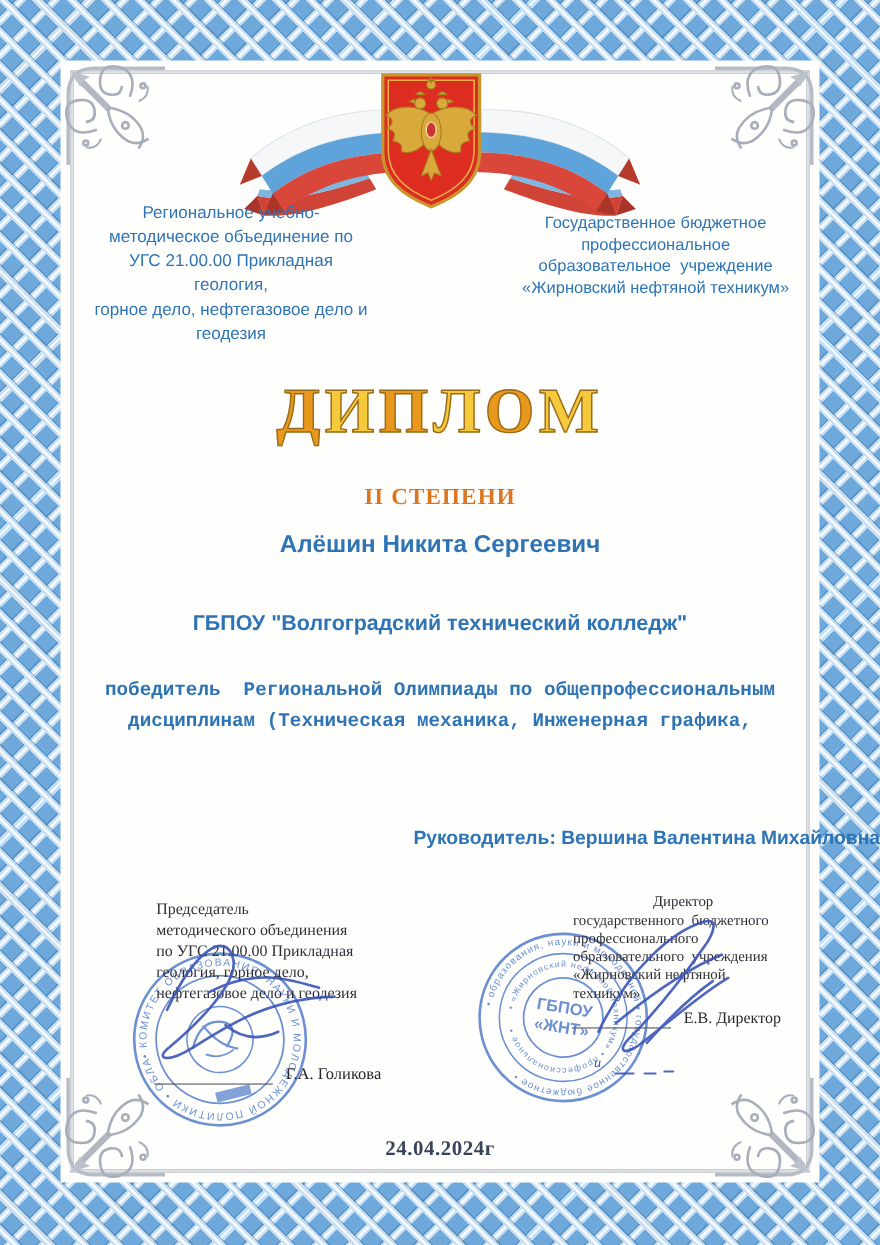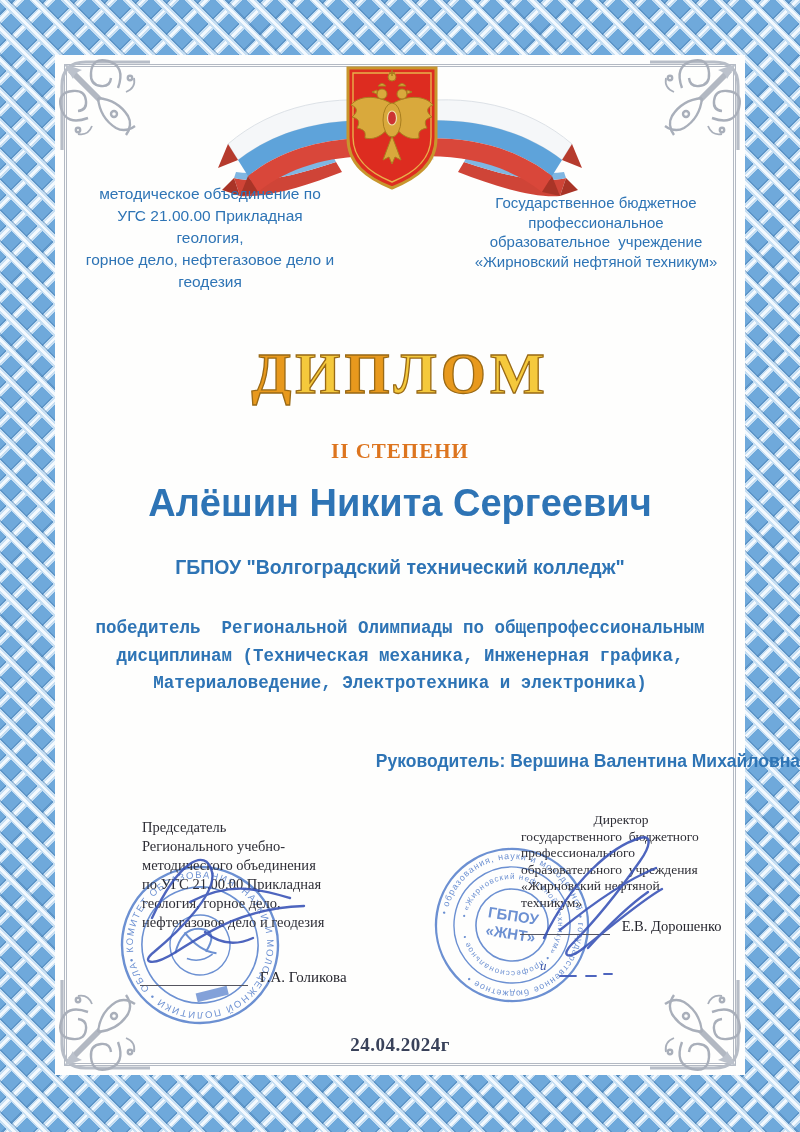--- a/index.html
+++ b/index.html
@@ -22,21 +22,21 @@
   .keep{white-space:pre-wrap;}
   .hdr{color:#2e74b5;text-align:center;z-index:3;}
   .hdr-l{left:84px;top:183px;width:252px;font-size:15.5px;line-height:22px;}
   .hdr-r{left:460px;top:193px;width:272px;font-size:15px;line-height:19.5px;}
   .title{top:338px;font-family:"Liberation Serif",serif;font-weight:bold;font-size:58px;
     letter-spacing:4px;color:#eda424;-webkit-text-stroke:1.3px #9a6a16;line-height:72px;}
   .title span:nth-child(odd){color:#e8991d;}
   .title span:nth-child(even){color:#f5c93c;}
   .degree{top:439px;font-family:"Liberation Serif",serif;font-weight:bold;font-size:21px;
     letter-spacing:1px;color:#dd751f;}
-  .recipient{top:482px;font-weight:bold;font-size:38px;color:#2e74b5;}
+  .recipient{top:482px;font-weight:bold;font-size:22px;color:#2e74b5;}
   .institution{top:556px;font-weight:bold;font-size:19.5px;color:#2e74b5;}
   .award{left:66px;top:615px;width:668px;font-weight:bold;font-size:17.5px;line-height:27.5px;
     color:#2e74b5;text-align:center;font-family:Liberation Mono, monospace;}
   .supervisor{top:751px;font-weight:bold;font-size:17.5px;color:#2e74b5;text-align:right;}
   .sigblock{font-family:"Liberation Serif",serif;color:#2e2e36;z-index:3;}
   .sig-l{left:142px;top:818px;width:240px;font-size:14.5px;line-height:19px;}
   .sig-r{left:521px;top:812px;width:200px;font-size:13.5px;line-height:16.5px;}
   .sig-r .role-head{text-align:center;}
   .sigrow{font-family:"Liberation Serif",serif;color:#26262e;z-index:4;font-size:15px;}
   .sigrow-l{left:140px;top:969px;}
@@ -122,68 +122,67 @@
       <path d="M65,30 l5,-2 -5,-2 Z"></path>
       <path d="M36,22 q4,-5 8,0 Z"></path>
         <path d="M56,22 q4,-5 8,0 Z"></path>
       <circle cx="50" cy="13" r="4"></circle>
       <path d="M50,6 v6 M47,9 h6" stroke-width="1.6" fill="none"></path>
     </g>
     <ellipse cx="50" cy="54" rx="4.5" ry="7" fill="#c33" stroke="#f0e0b0" stroke-width="1.2"></ellipse>
   </svg>
 
   <div class="abs hdr hdr-l">
+    <div>Региональное учебно-</div>
     <div>методическое объединение по</div>
     <div>УГС 21.00.00 Прикладная геология,</div>
     <div>горное дело, нефтегазовое дело и</div>
     <div>геодезия</div>
   </div>
   <div class="abs hdr hdr-r">
     <div>Государственное бюджетное</div>
     <div>профессиональное</div>
     <div class="keep">образовательное  учреждение</div>
     <div>«Жирновский нефтяной техникум»</div>
   </div>
 
   <div class="abs ctr title"><span>Д</span><span>И</span><span>П</span><span>Л</span><span>О</span><span>М</span></div>
   <div class="abs ctr degree">II СТЕПЕНИ</div>
   <div class="abs ctr recipient">Алёшин Никита Сергеевич</div>
   <div class="abs ctr institution">ГБПОУ "Волгоградский технический колледж"</div>
 
   <div class="abs award">
     <div class="keep">победитель  Региональной Олимпиады по общепрофессиональным</div>
     <div>дисциплинам (Техническая механика, Инженерная графика,</div>
-    <div>Материаловедение, Электротехника и электроника)</div>
   </div>
   <div class="abs ctr supervisor">Руководитель: Вершина Валентина Михайловна</div>
 
   <div class="abs sigblock sig-l">
     <div>Председатель</div>
-    <div>Регионального учебно-</div>
     <div>методического объединения</div>
     <div>по УГС 21.00.00 Прикладная</div>
     <div>геология, горное дело,</div>
     <div>нефтегазовое дело и геодезия</div>
   </div>
   <div class="abs sigrow sigrow-l">
     <span class="rule"></span>
     <span>Г.А. Голикова</span>
   </div>
 
   <div class="abs sigblock sig-r">
     <div class="role-head">Директор</div>
     <div class="keep">государственного  бюджетного</div>
     <div>профессионального</div>
     <div class="keep">образовательного  учреждения</div>
     <div>«Жирновский нефтяной</div>
     <div>техникум»</div>
   </div>
   <div class="abs sigrow sigrow-r">
     <span class="rule"></span>
-    <span>Е.В. Дорошенко</span>
+    <span>Е.В. Директор</span>
   </div>
   <div class="abs note">и</div>
 
   <svg class="abs stamp stamp-l" width="164" height="164" viewBox="0 0 164 164">
     <g fill="none" stroke="#4d79c9">
       <circle cx="82" cy="82" r="78" stroke-width="2.4"></circle>
       <circle cx="82" cy="82" r="58" stroke-width="1.6"></circle>
       <circle cx="82" cy="82" r="30" stroke-width="1.4"></circle>
       <path d="M56,84 q14,-26 34,-16 q12,7 -4,22 M70,66 q10,22 26,28" stroke-width="2"></path>
       <path d="M66,92 q12,8 26,2" stroke-width="1.6"></path>

